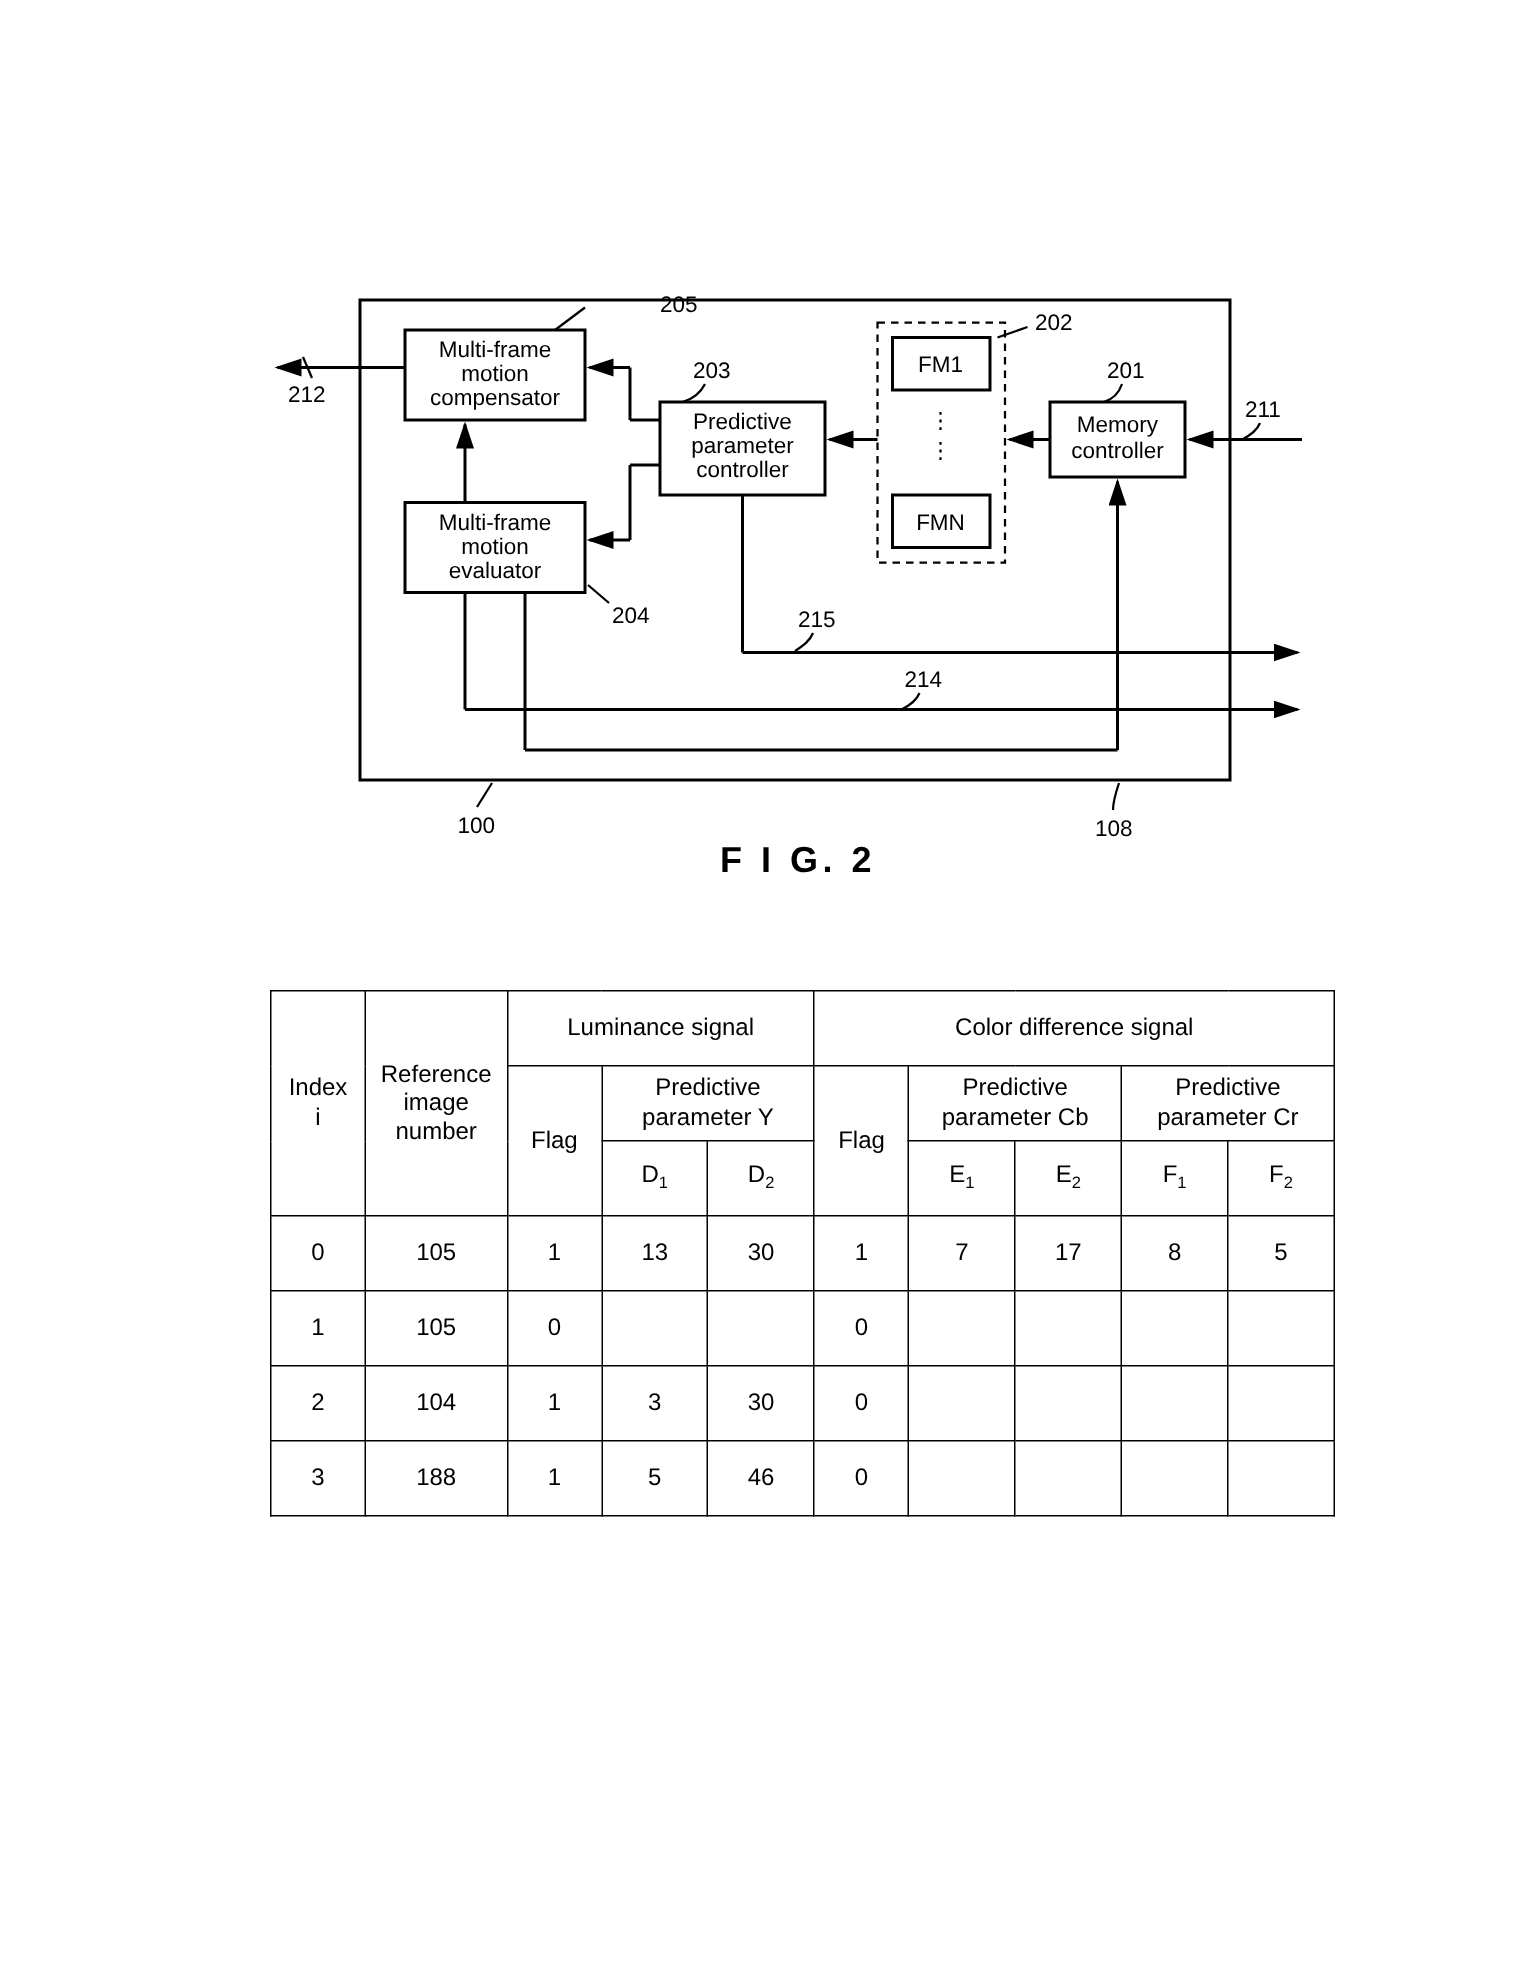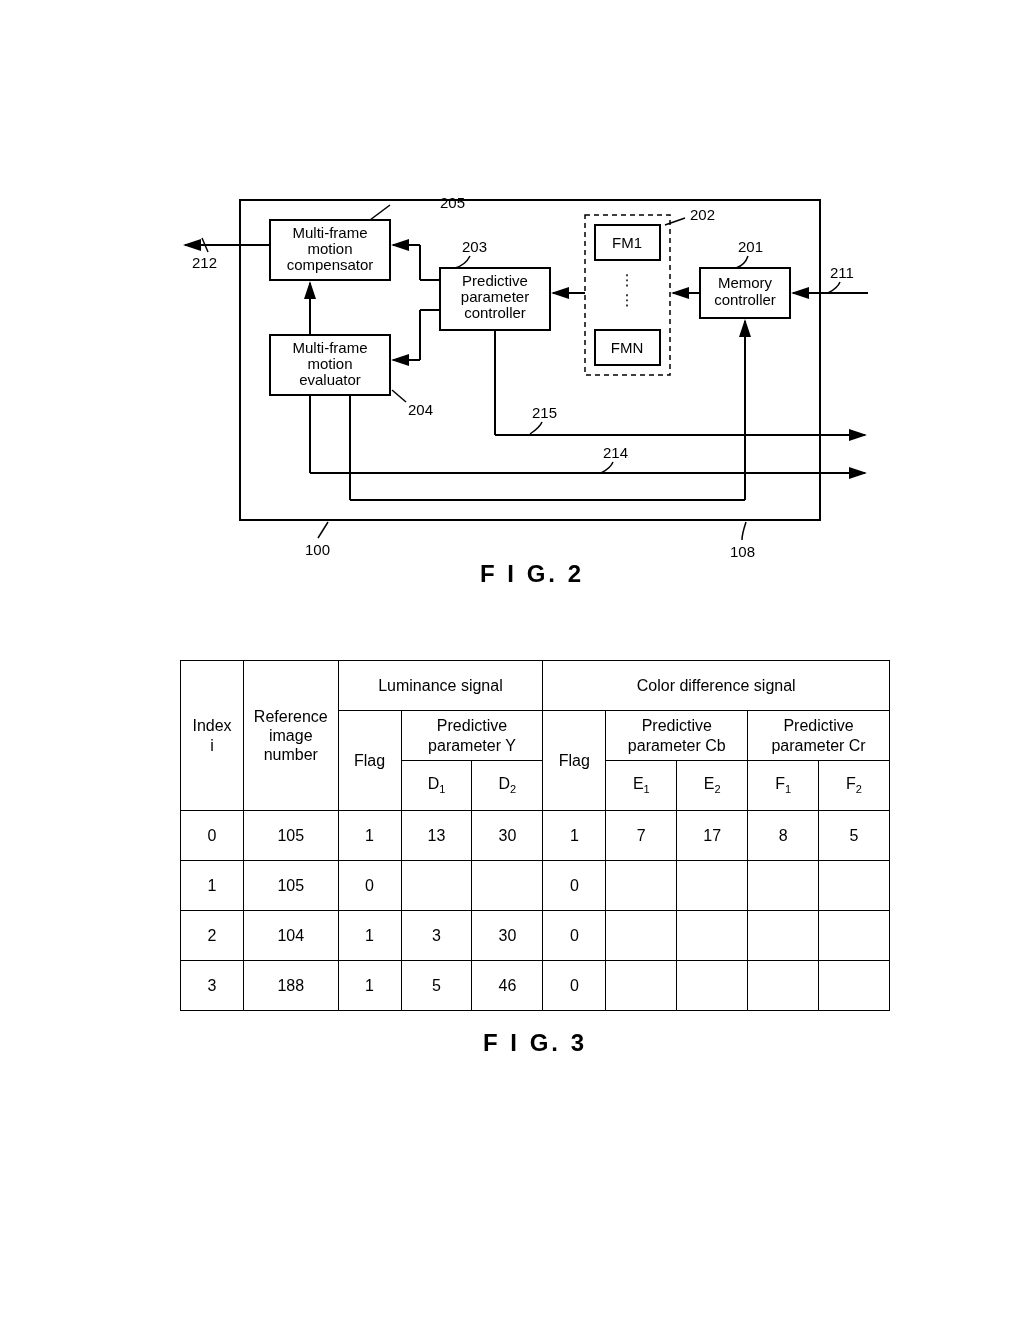--- a/index.html
+++ b/index.html
@@ -276,16 +276,15 @@
           <td>5</td>
           <td>46</td>
           <td>0</td>
           <td></td>
           <td></td>
           <td></td>
           <td></td>
         </tr>
       </tbody>
     </table>
-    <div class="fig3-caption fig-caption">F I G. 3</div>
   </div>
 
 </div>
 
 </body></html>

